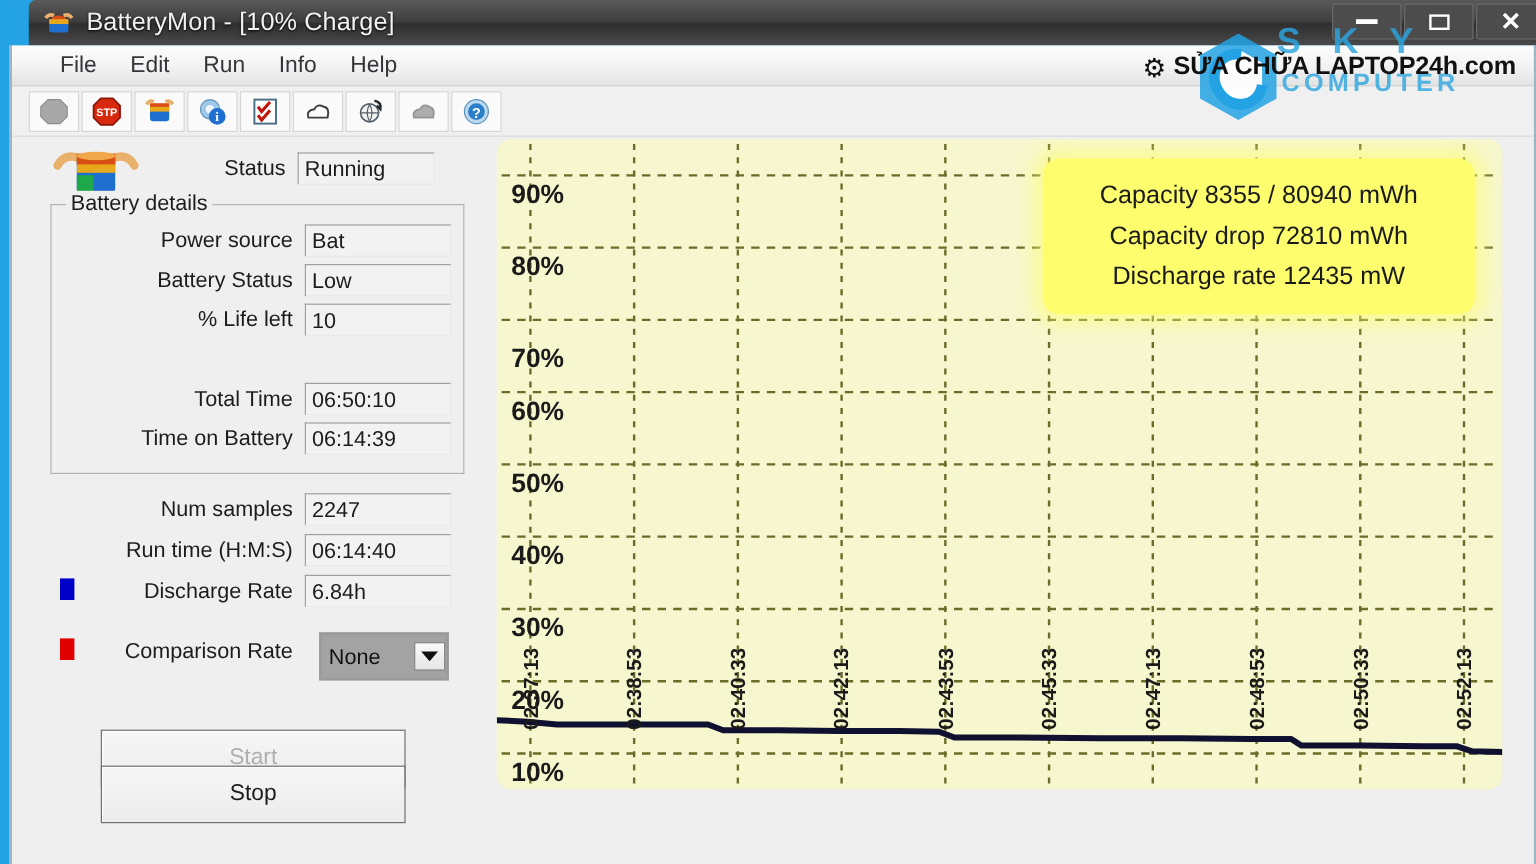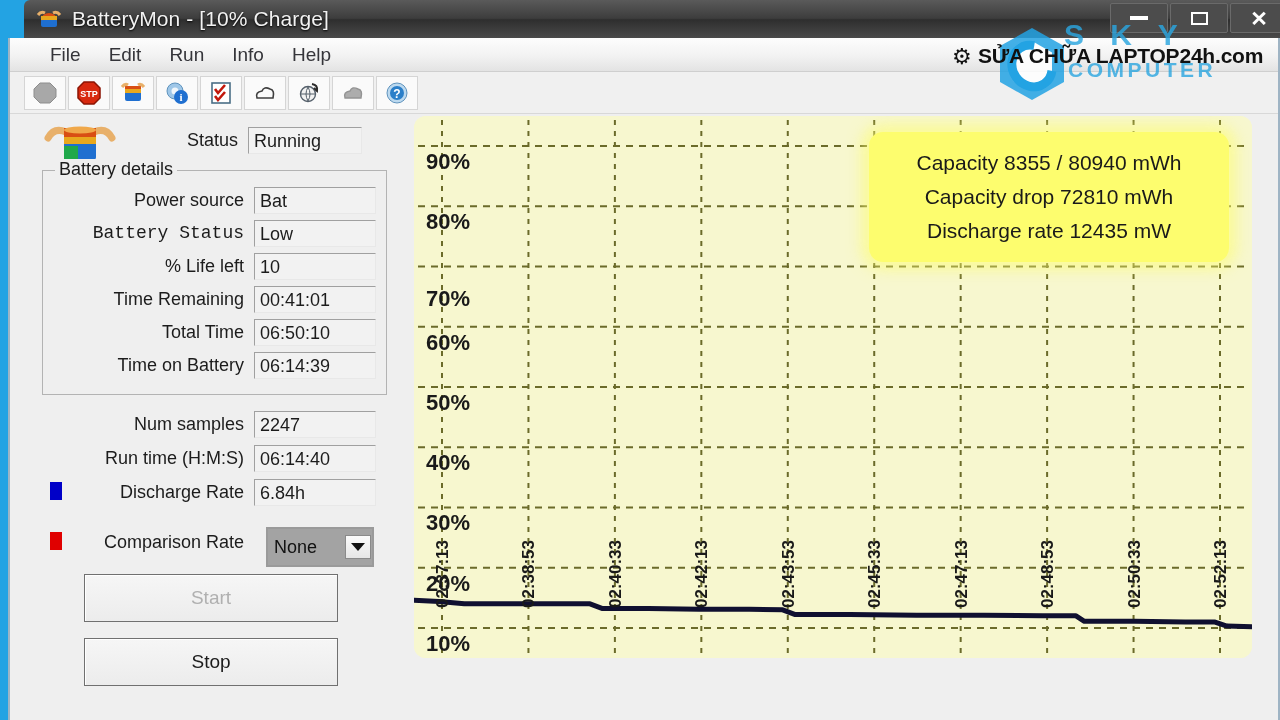--- a/index.html
+++ b/index.html
@@ -139,21 +139,21 @@
 
   .swatch { width: 12px; height: 18px; position: absolute; }
 
   .btn {
     position: absolute; font-size: 19px; color: #1c1c1c;
     background: linear-gradient(to bottom, #f6f6f6, #ececec);
     border: 1px solid #707070;
     display: flex; align-items: center; justify-content: center;
     box-shadow: inset 1px 1px 0 #ffffff;
   }
-  .btn.disabled { color: #b0b0b0; }
+  .btn.disabled { color: #b0b0b0; margin-top: 34px; }
 
   .combo {
     position: absolute; height: 40px; width: 108px;
     background: #a3a3a3; border: 2px solid #9a9a9a;
     display: flex; align-items: center; justify-content: space-between;
     font-size: 18px; color: #111; padding-left: 6px; text-align: right;
   }
   .combo-arrow {
     width: 26px; height: 24px; margin-right: 1px;
     background: linear-gradient(to bottom,#fafafa,#e6e6e6);
@@ -348,30 +348,26 @@
 
         <div class="groupbox">
           <div class="groupbox-title">Battery details</div>
         </div>
 
         <div class="field-row" style="left:82px; top:72px;">
           <div class="field-label" style="width:152px;">Power source</div>
           <div class="field-value" style="width:122px; margin-left:10px;">Bat</div>
         </div>
         <div class="field-row" style="left:82px; top:105px;">
-          <div class="field-label" style="width:152px;font-family:Liberation Mono, monospace;">Battery Status</div>
+          <div class="field-label" style="width:152px;">Battery Status</div>
           <div class="field-value" style="width:122px; margin-left:10px;">Low</div>
         </div>
         <div class="field-row" style="left:82px; top:138px;">
           <div class="field-label" style="width:152px;">% Life left</div>
           <div class="field-value" style="width:122px; margin-left:10px;">10</div>
-        </div>
-        <div class="field-row" style="left:62px; top:171px;">
-          <div class="field-label" style="width:172px;">Time Remaining</div>
-          <div class="field-value" style="width:122px; margin-left:10px;">00:41:01</div>
         </div>
         <div class="field-row" style="left:62px; top:204px;">
           <div class="field-label" style="width:172px;">Total Time</div>
           <div class="field-value" style="width:122px; margin-left:10px;">06:50:10</div>
         </div>
         <div class="field-row" style="left:62px; top:237px;">
           <div class="field-label" style="width:172px;">Time on Battery</div>
           <div class="field-value" style="width:122px; margin-left:10px;">06:14:39</div>
         </div>
 

